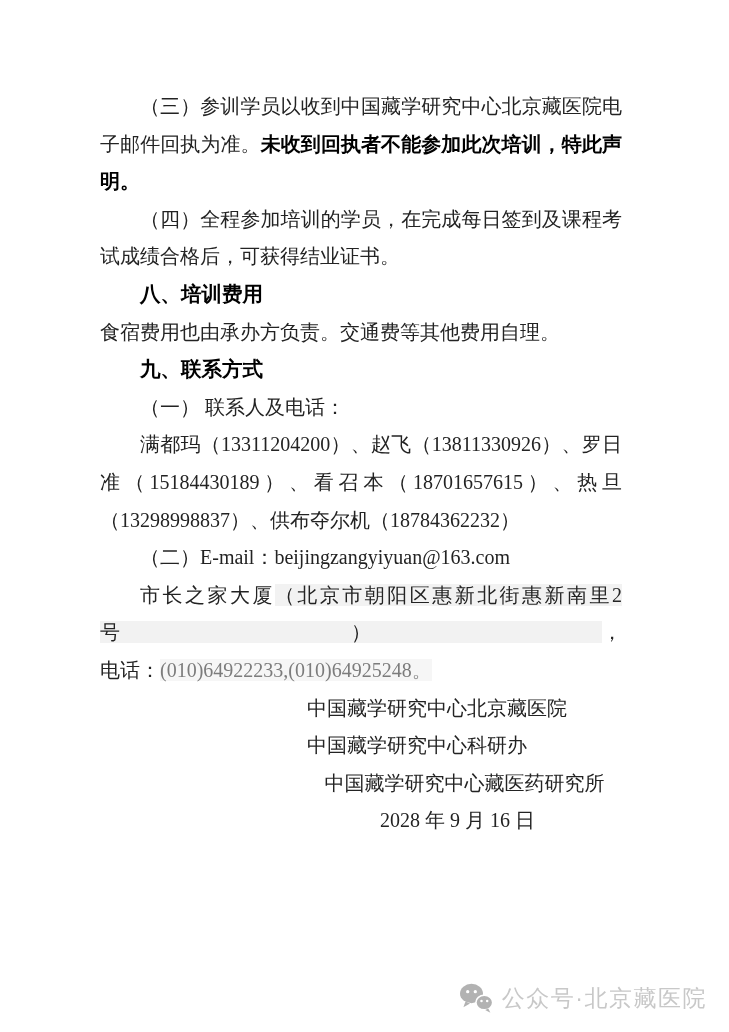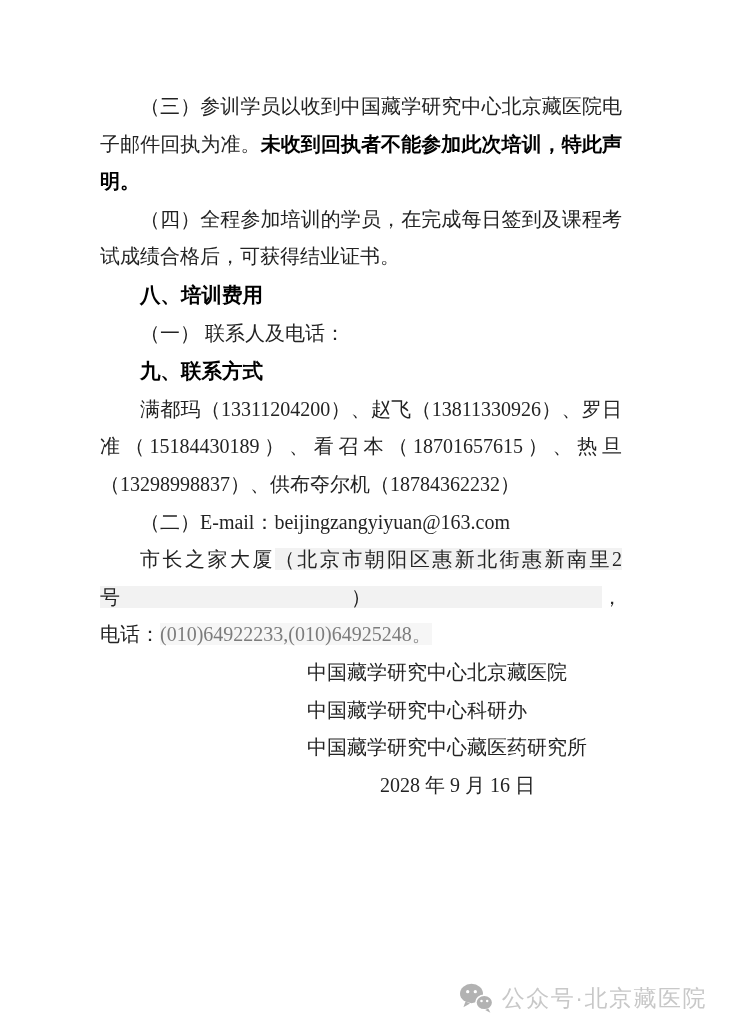--- a/index.html
+++ b/index.html
@@ -31,21 +31,21 @@
   }
   .line{min-height:37.6px;}
   .line.just{text-align:justify;text-align-last:justify;}
   .line.ind{text-indent:40px;}
   .seg-body{color:var(--body);}
   .seg-bold,.seg-heading{
     font-family:"Liberation Sans","DejaVu Sans",sans-serif;
     font-weight:700;
     color:var(--ink);
   }
-  .seg-heading{font-size:20.5px;}
+  .seg-heading{font-size:20.5px;font-family:Liberation Serif, serif;}
   .seg-highlight{background:var(--hl);color:var(--body);}
   .seg-phone{color:var(--phone);background:var(--phonebg);}
   .footer{
     position:absolute;
     right:22px;bottom:18px;
     display:flex;align-items:center;gap:9px;
     font-family:"Liberation Sans","DejaVu Sans",sans-serif;
     color:var(--footer);
     font-size:23px;
     letter-spacing:1.5px;
@@ -59,31 +59,32 @@
 
 <div class="page">
 
   <div class="doc" id="doc">
       <div class="line just ind"><span class="seg-body">（三）参训学员以收到中国藏学研究中心北京藏医院电</span></div>
       <div class="line just"><span class="seg-body">子邮件回执为准。</span><span class="seg-bold">未收到回执者不能参加此次培训，特此声</span></div>
       <div class="line"><span class="seg-bold">明。</span></div>
       <div class="line just ind"><span class="seg-body">（四）全程参加培训的学员，在完成每日签到及课程考</span></div>
       <div class="line"><span class="seg-body">试成绩合格后，可获得结业证书。</span></div>
       <div class="line ind"><span class="seg-heading">八、培训费用</span></div>
+      <div class="line"><span class="seg-body">食宿费用也由承办方负责。交通费等其他费用自理。</span></div>
+      <div class="line ind"><span class="seg-heading">九、联系方式</span></div>
       <div class="line ind"><span class="seg-body">（一） 联系人及电话：</span></div>
-      <div class="line ind"><span class="seg-heading">九、联系方式</span></div>
       <div class="line just ind"><span class="seg-body">满都玛（13311204200）、赵飞（13811330926）、罗日</span></div>
       <div class="line just"><span class="seg-body">准（15184430189）、看召本（18701657615）、热旦</span></div>
       <div class="line"><span class="seg-body">（13298998837）、供布夺尔机（18784362232）</span></div>
       <div class="line ind"><span class="seg-body">（二）E-mail：beijingzangyiyuan@163.com</span></div>
       <div class="line just ind"><span class="seg-body">市长之家大厦</span><span class="seg-highlight">（北京市朝阳区惠新北街惠新南里2号）</span><span class="seg-body">，</span></div>
       <div class="line"><span class="seg-body">电话：</span><span class="seg-phone">(010)64922233,(010)64925248。</span></div>
       <div class="line" style="padding-left: 207px;"><span class="seg-body">中国藏学研究中心北京藏医院</span></div>
       <div class="line" style="padding-left: 207px;"><span class="seg-body">中国藏学研究中心科研办</span></div>
-      <div class="line" style="padding-left: 207px;"><span class="seg-body">中国藏学研究中心藏医药研究所</span></div>
+      <div class="line" style="padding-left: 207px; text-align: center;"><span class="seg-body">中国藏学研究中心藏医药研究所</span></div>
       <div class="line" style="padding-left: 280px;"><span class="seg-body">2028 年 9 月 16 日</span></div>
     </div>
 
   <div class="footer">
     <span class="wechat-icon">
       <svg width="34" height="31" viewBox="0 0 34 31" aria-hidden="true">
         <g fill="currentColor">
           <ellipse cx="12.5" cy="10.5" rx="11.5" ry="9.7"></ellipse>
           <path d="M6.5 18.5 L4.4 24.2 L11.0 20.6 Z"></path>
           <ellipse cx="25.3" cy="19.6" rx="8.4" ry="7.3" stroke="#ffffff" stroke-width="1.6"></ellipse>

